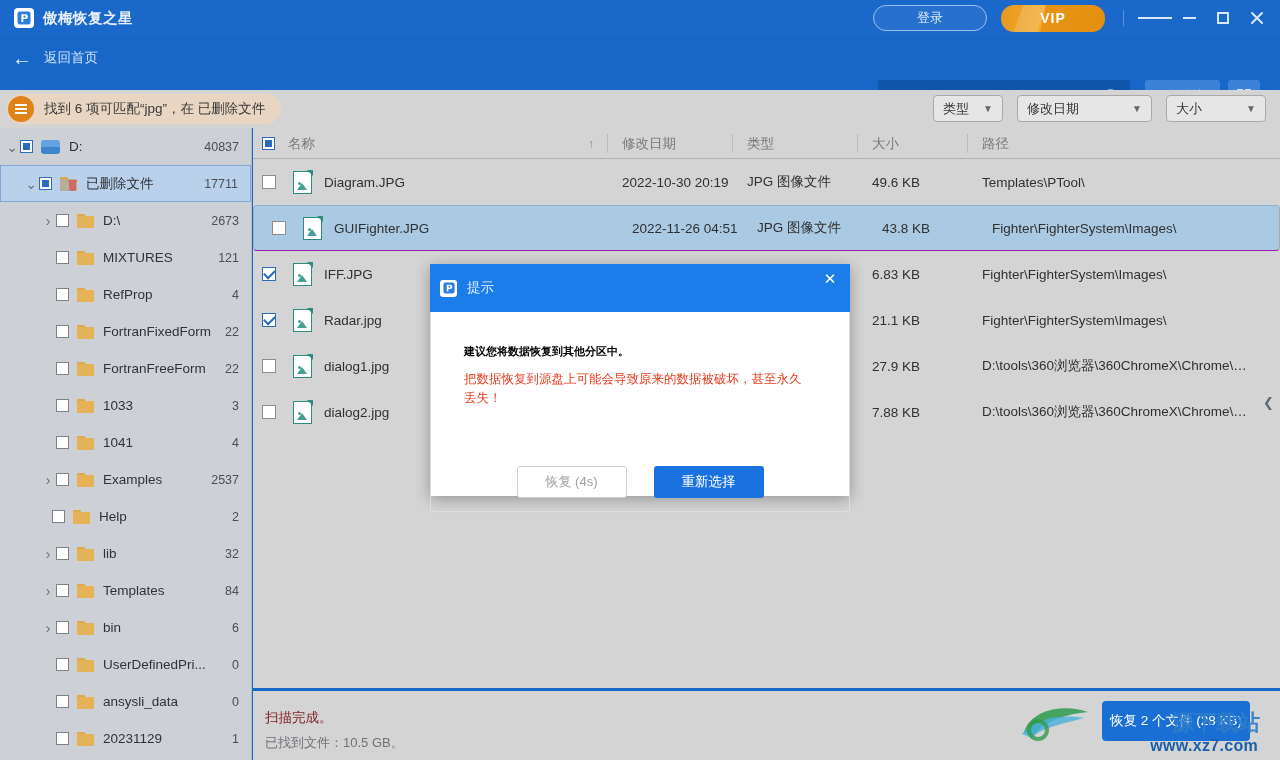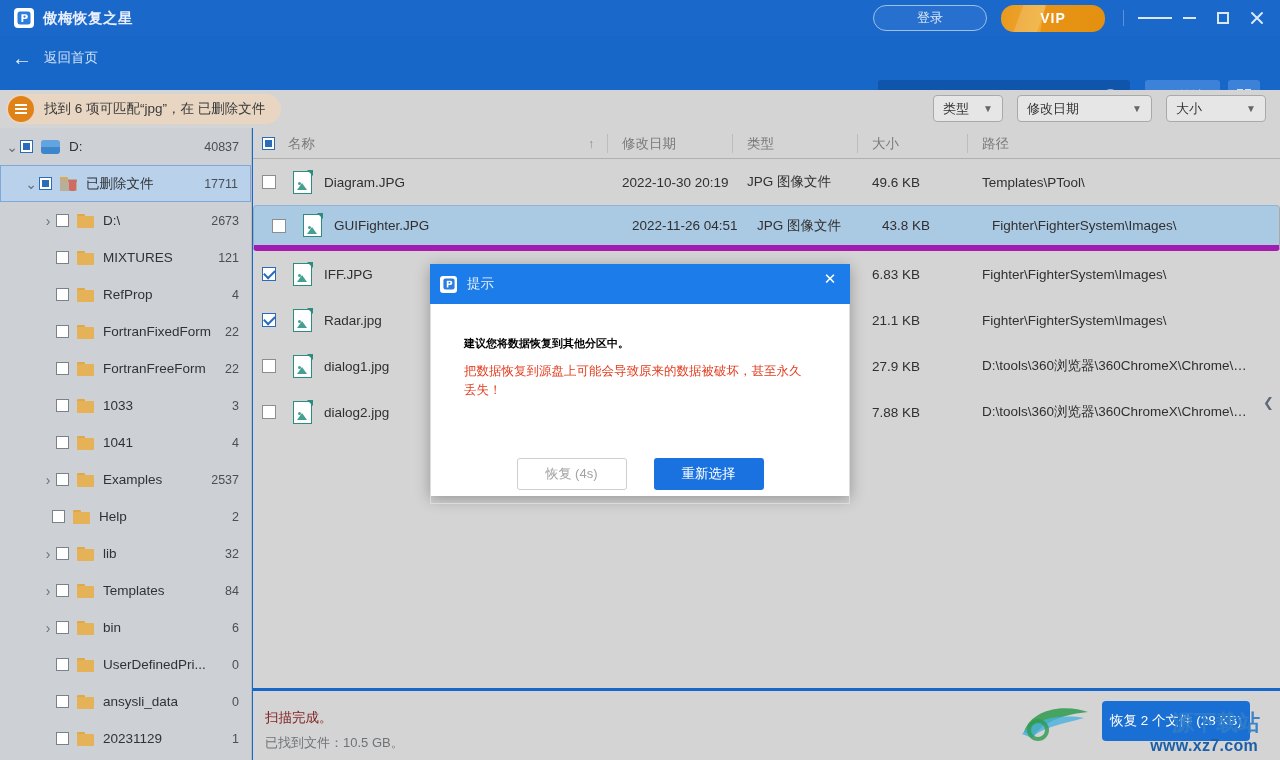--- a/index.html
+++ b/index.html
@@ -221,21 +221,21 @@
   .sortarrow{ position:absolute; right:14px; color:#8a8a8a; font-size:12px; }
   .th-date{ width:125px; padding-left:14px; }
   .th-type{ width:125px; padding-left:14px; }
   .th-size{ width:110px; padding-left:14px; }
   .th-path{ flex:1; padding-left:14px; }
 
   .frow{
     height:46px; display:flex; align-items:center; font-size:13.5px; color:#303030;
     position:relative; cursor:default;
   }
-  .frow.sel{ background:#aac9e3; border-top:1px solid #8fb4d6; border-bottom:6px solid #a21caf; }
+  .frow.sel{ background:#aac9e3; border-top:1px solid #8fb4d6; border-bottom:1px solid #a21caf; }
   .c-name{ width:355px; padding-left:9px; display:flex; align-items:center; }
   .c-name .fcb{
     width:14px;height:14px;border:1px solid #8d8d8d;background:#fff;flex:0 0 14px;
     display:flex;align-items:center;justify-content:center;cursor:pointer;
   }
   .c-name .fcb.on{ border-color:#2b6cb8; }
   .c-name .fcb.on::after{
     content:""; width:5px;height:9px;border:solid #2b6cb8;border-width:0 2px 2px 0;
     transform:rotate(45deg) translate(-1px,-1px);
   }
@@ -281,21 +281,21 @@
     background:#1a6fd4; border-radius:4px; color:#fff; font-size:13.5px;
     display:flex;align-items:center;justify-content:center; cursor:pointer;
   }
 
   
   .modal-shadow{
     position:absolute; left:430px; top:264px; width:420px; height:232px;
     background:#fff; box-shadow:0 3px 14px rgba(0,0,0,.30);
   }
   .modal-head{
-    height:40px; background:#1b7cea; display:flex; align-items:center;
+    height:48px; background:#1b7cea; display:flex; align-items:center;
     position:relative;
   }
   .modal-logo{
     width:17px;height:17px;border-radius:3px;background:#fff;margin-left:10px;
     display:flex;align-items:center;justify-content:center;
   }
   .modal-title{ color:#eaf2fd; font-size:13.5px; margin-left:10px; }
   .modal-close{
     position:absolute; right:12px; top:7px; color:#fff; font-size:15px;
     cursor:pointer; line-height:1; width:16px; text-align:center;

